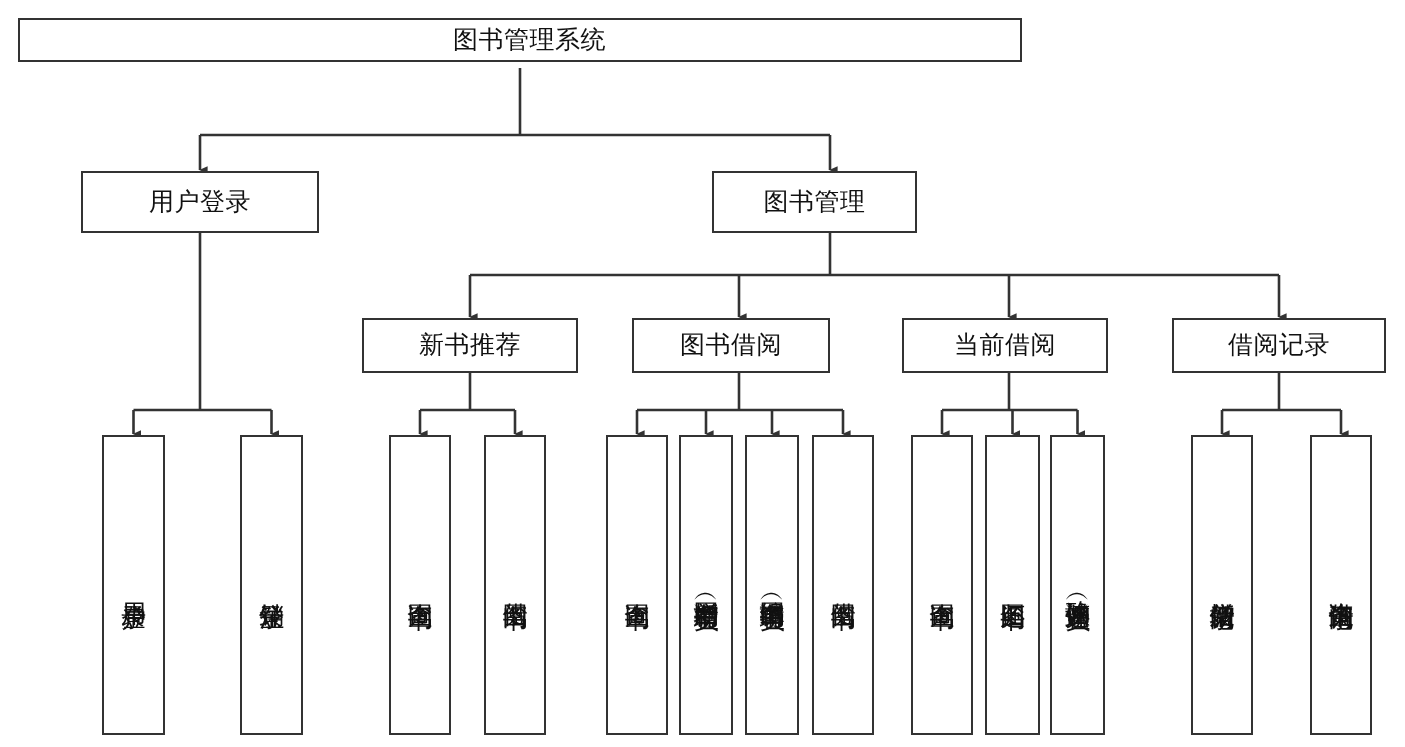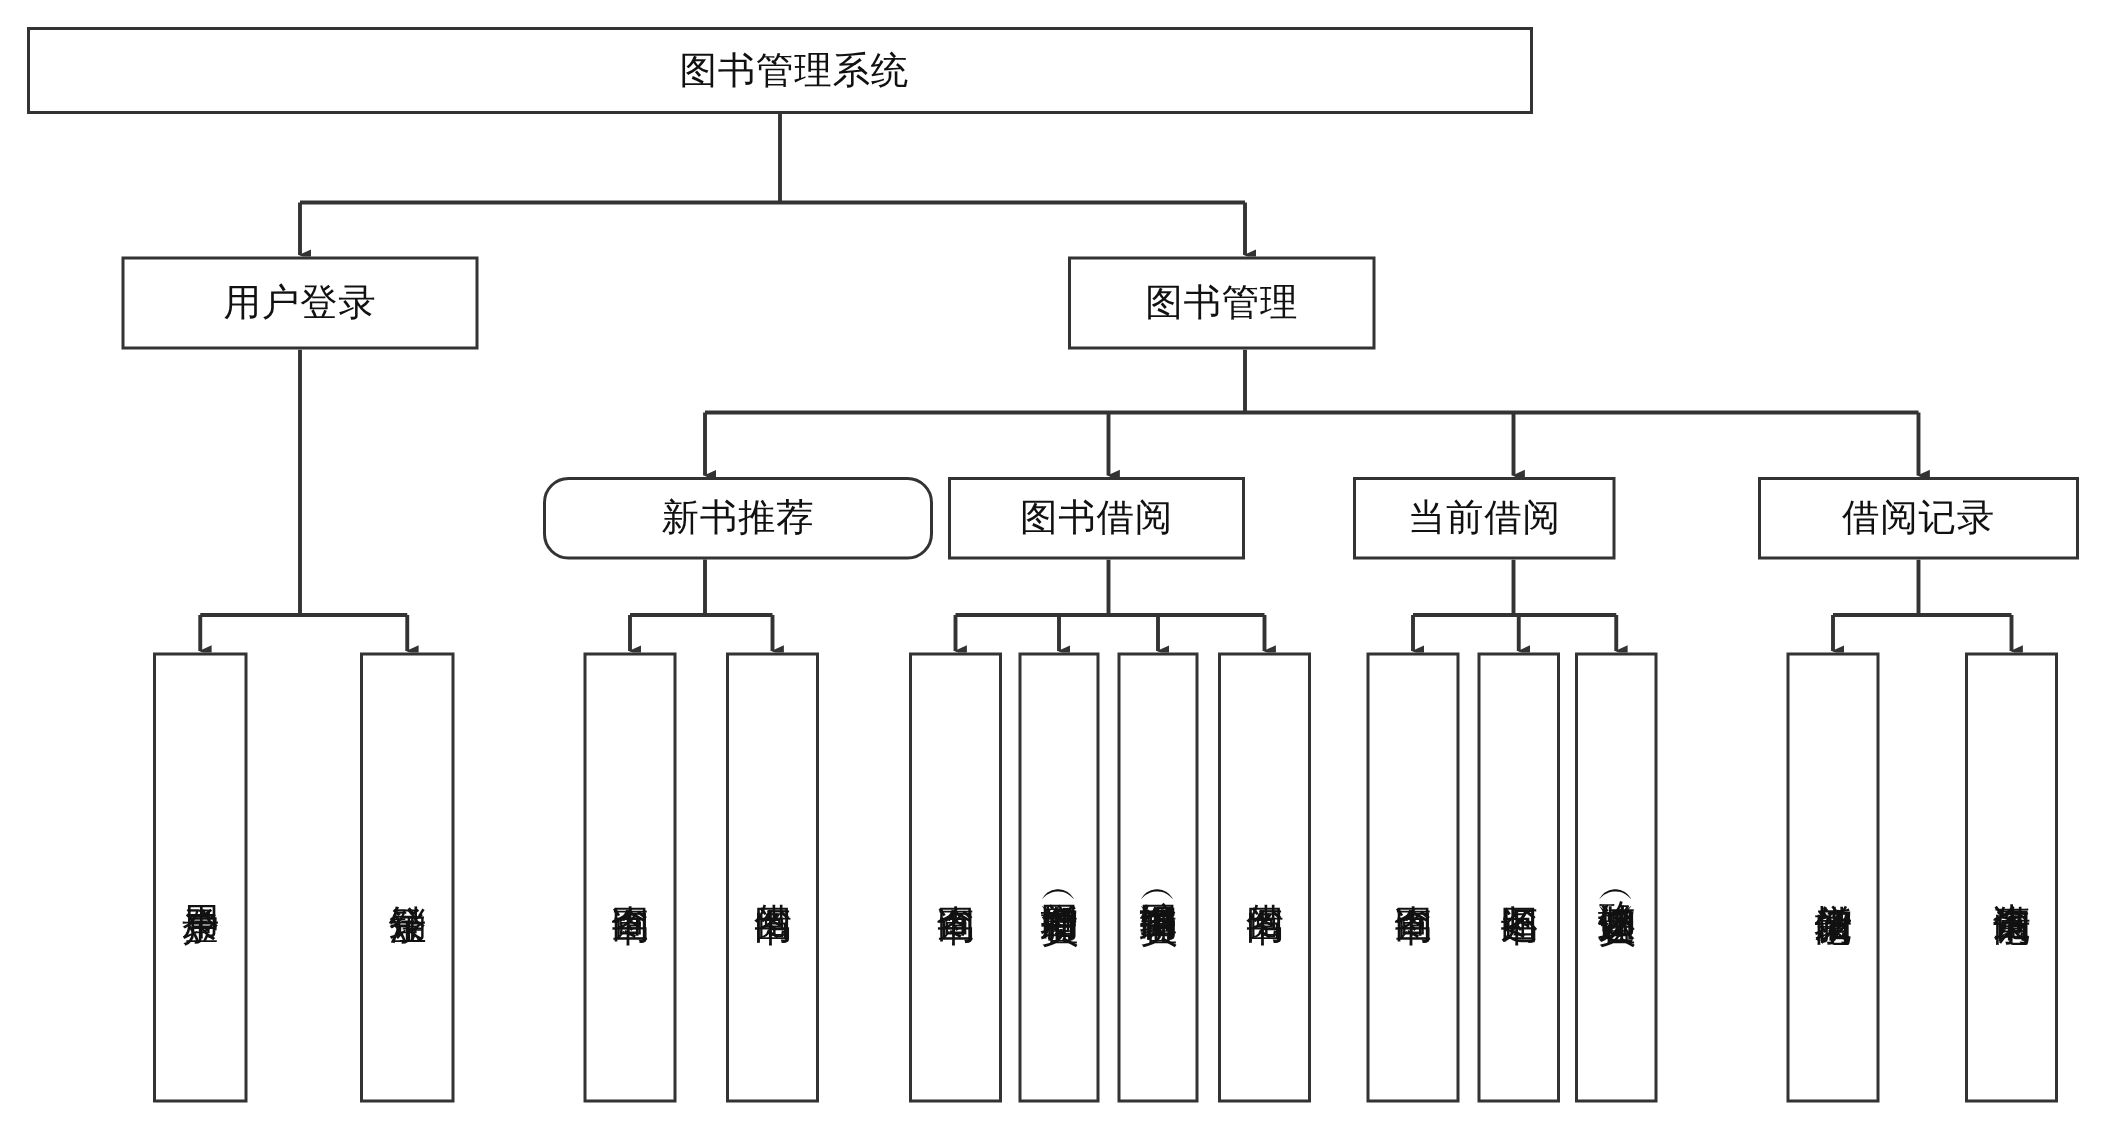--- a/index.html
+++ b/index.html
@@ -113,36 +113,36 @@
         <path d="M1012.5,410 L1012.5,434" marker-end="url(#arrow)"></path>
         <path d="M1077.5,410 L1077.5,434" marker-end="url(#arrow)"></path>
         <path d="M1279,373 L1279,410"></path>
         <path d="M1222,410 L1341,410"></path>
         <path d="M1222,410 L1222,434" marker-end="url(#arrow)"></path>
         <path d="M1341,410 L1341,434" marker-end="url(#arrow)"></path>
       </g>
   </svg>
 
   <div id="nodes">
-      <div class="node horizontal" style="left: 18px; top: 18px; width: 1004px; height: 58px; border-color: rgb(51, 51, 51); background: rgb(255, 255, 255); color: rgb(17, 17, 17); padding-left: 19px;">
+      <div class="node horizontal" style="left: 18px; top: 18px; width: 1004px; height: 44px; border-color: rgb(51, 51, 51); background: rgb(255, 255, 255); color: rgb(17, 17, 17); padding-left: 19px;">
         <span class="label">图书管理系统</span>
       </div>
       <div class="node horizontal" style="left: 81px; top: 171px; width: 238px; height: 62px; border-color: rgb(51, 51, 51); background: rgb(255, 255, 255); color: rgb(17, 17, 17);">
         <span class="label">用户登录</span>
       </div>
       <div class="node horizontal" style="left: 712px; top: 171px; width: 205px; height: 62px; border-color: rgb(51, 51, 51); background: rgb(255, 255, 255); color: rgb(17, 17, 17);">
         <span class="label">图书管理</span>
       </div>
-      <div class="node horizontal" style="left: 362px; top: 318px; width: 260px; height: 55px; border-color: rgb(51, 51, 51); background: rgb(255, 255, 255); color: rgb(17, 17, 17); border-radius: 17px;">
+      <div class="node horizontal" style="left: 362px; top: 318px; width: 216px; height: 55px; border-color: rgb(51, 51, 51); background: rgb(255, 255, 255); color: rgb(17, 17, 17);">
         <span class="label">新书推荐</span>
       </div>
       <div class="node horizontal" style="left: 632px; top: 318px; width: 198px; height: 55px; border-color: rgb(51, 51, 51); background: rgb(255, 255, 255); color: rgb(17, 17, 17);">
         <span class="label">图书借阅</span>
       </div>
-      <div class="node horizontal" style="left: 902px; top: 318px; width: 175px; height: 55px; border-color: rgb(51, 51, 51); background: rgb(255, 255, 255); color: rgb(17, 17, 17);">
+      <div class="node horizontal" style="left: 902px; top: 318px; width: 206px; height: 55px; border-color: rgb(51, 51, 51); background: rgb(255, 255, 255); color: rgb(17, 17, 17);">
         <span class="label">当前借阅</span>
       </div>
       <div class="node horizontal" style="left: 1172px; top: 318px; width: 214px; height: 55px; border-color: rgb(51, 51, 51); background: rgb(255, 255, 255); color: rgb(17, 17, 17);">
         <span class="label">借阅记录</span>
       </div>
       <div class="node vertical" style="left: 102px; top: 435px; width: 63px; height: 300px; border-color: rgb(51, 51, 51); background: rgb(255, 255, 255); color: rgb(17, 17, 17);">
         <span class="label">用户登录</span>
       </div>
       <div class="node vertical" style="left: 240px; top: 435px; width: 63px; height: 300px; border-color: rgb(51, 51, 51); background: rgb(255, 255, 255); color: rgb(17, 17, 17);">
         <span class="label">注销登录</span>

